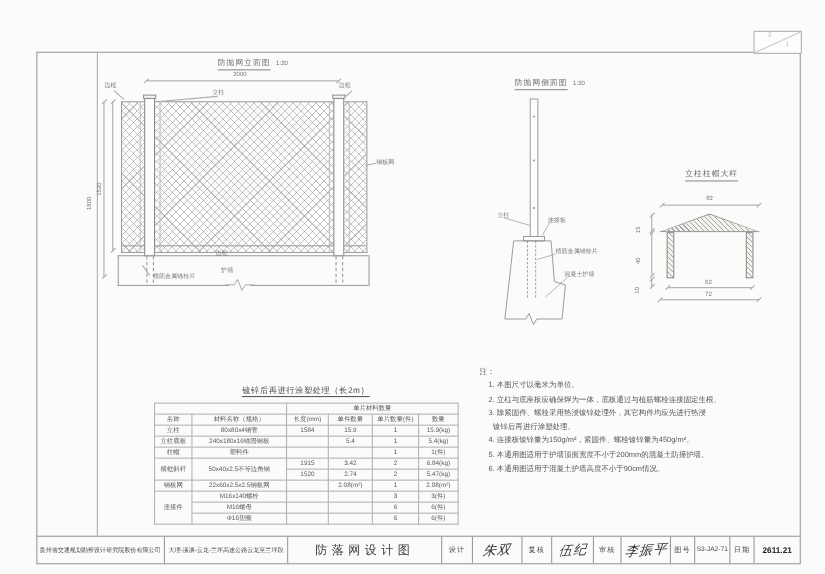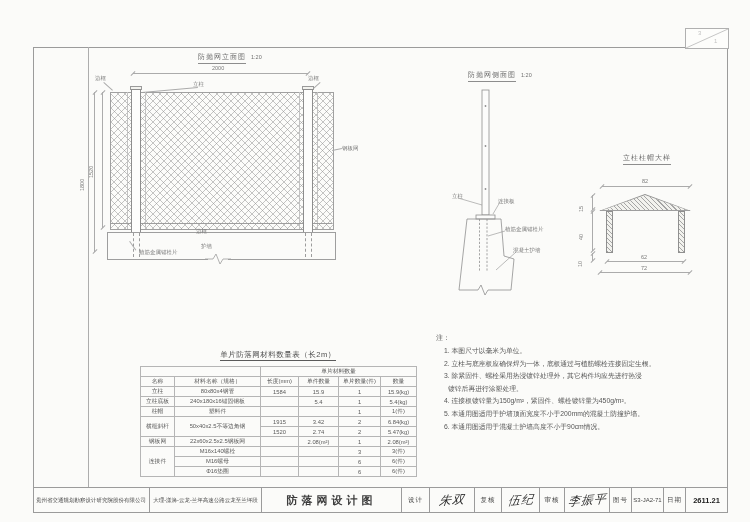--- a/index.html
+++ b/index.html
@@ -51,21 +51,21 @@
   
   .notes-head{position:absolute;font-size:7px;color:#565656;}
   .note-line{font-size:6.8px;line-height:12.6px;color:#565656;white-space:nowrap;}
   
   .tb{position:absolute;left:33px;top:487px;width:694px;height:25px;display:flex;border-top:1px solid #9b9b9b;box-sizing:border-box;}
   .tb .cell{height:100%;box-sizing:border-box;border-right:1px solid #9b9b9b;display:flex;align-items:center;justify-content:center;overflow:hidden;}
   .tb .cell:last-child{border-right:none;}
   .lab{font-size:6.5px;color:#474747;letter-spacing:1px;}
   .small{font-size:5.5px;color:#474747;}
   .proj{font-size:5.5px;color:#474747;}
-  .dwgtitle{font-size:11px;color:#3d3d3d;letter-spacing:4px;font-weight:bold;}
+  .dwgtitle{font-size:11px;color:#3d3d3d;letter-spacing:4px;font-weight:normal;}
   .sig{font-size:12px;color:#2e2e2e;font-style:italic;transform:rotate(-4deg) skewX(-10deg);letter-spacing:1px;}
   .figno{font-size:6px;color:#474747;}
   .date{font-size:7.5px;color:#222;font-weight:bold;}
   svg{position:absolute;overflow:visible;}
 </style>
 </head>
 <body>
 
 <div class="page">
 
@@ -180,21 +180,21 @@
   <div class="t t55" style="left:641px;top:265px;">72</div>
 
   <div class="dim-v" style="left:592px;top:195px;height:15px;"></div>
   <div class="dim-v" style="left:592px;top:211px;height:40px;"></div>
   <div class="dim-v" style="left:592px;top:253px;height:8px;"></div>
   <div class="vt" style="left:584px;top:206px;">15</div>
   <div class="vt" style="left:584px;top:234px;">40</div>
   <div class="vt" style="left:583px;top:261px;">10</div>
 
   <div class="mat-title" style="left:140px;top:350px;width:276px;">
-    <span>单片防落网材料数量表（长2m）</span>
+    <span>镀锌后再进行涂塑处理（长2m）</span>
   </div>
   <table class="mat" style="left:140px;top:366px;width:276px;">
     <colgroup>
       <col style="width:34px">
         <col style="width:86px">
         <col style="width:38px">
       <col style="width:40px">
         <col style="width:42px">
         <col style="width:36px">
     </colgroup>

